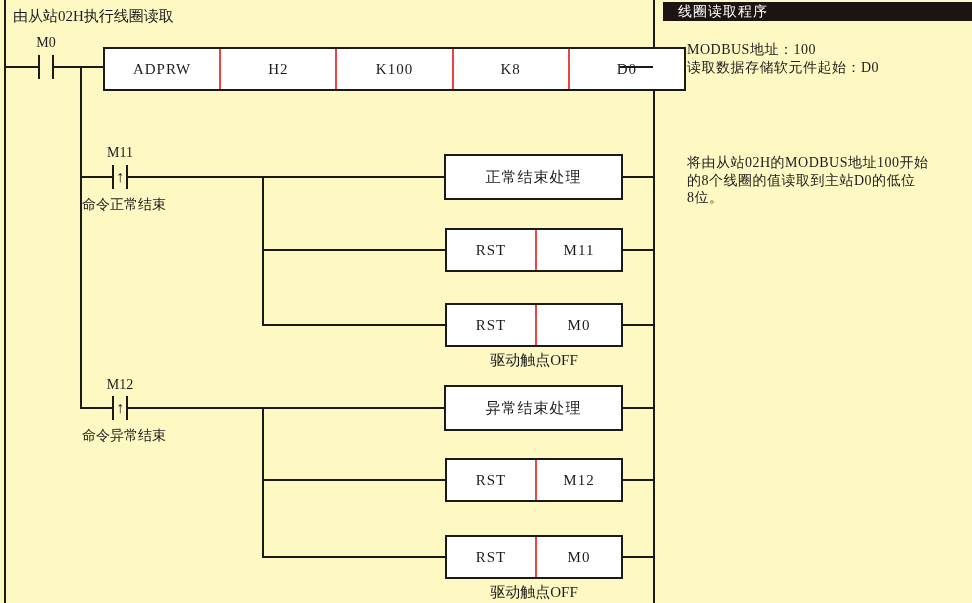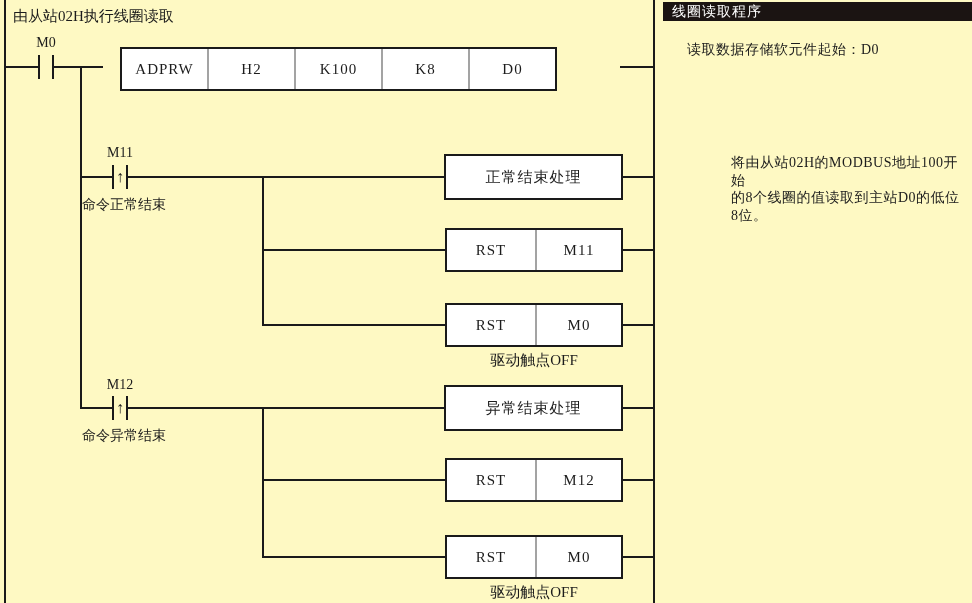--- a/index.html
+++ b/index.html
@@ -11,52 +11,52 @@
   .h,.v{position:absolute;background:#1a1a1a;}
   .h{height:2px;}
   .v{width:2px;}
   .box{
     position:absolute;border:2px solid #1a1a1a;background:#fff;
     box-sizing:border-box;display:flex;align-items:center;justify-content:center;
     font-size:15px;letter-spacing:1px;
   }
   .cells{display:flex;align-items:stretch;justify-content:flex-start;padding:0;}
   .cell{flex:1;display:flex;align-items:center;justify-content:center;font-size:15px;letter-spacing:1px;}
-  .sep{border-left:2px solid #a3a3a3;}
+  .sep{border-left:2px solid #ef4444;}
   .lbl{position:absolute;font-size:14px;white-space:nowrap;line-height:16px;}
   .lbl.c{text-align:center;}
   .cbar{position:absolute;width:2px;height:24px;background:#1a1a1a;}
   .arrow{
     position:absolute;width:14px;text-align:center;font-size:16px;
     font-weight:bold;line-height:22px;color:#1a1a1a;
   }
   .panel-title{
     position:absolute;left:663px;top:2px;width:309px;height:19px;
     background:#1b1412;color:#ffffff;font-size:14px;line-height:19px;
-    padding-left:9px;box-sizing:border-box;letter-spacing:1px;
+    padding-left:15px;box-sizing:border-box;letter-spacing:1px;
   }
   .panel-text{position:absolute;font-size:14px;line-height:17.5px;letter-spacing:0.5px;}
 </style>
 </head>
 <body>
 
 <div class="stage">
 
   <div class="v" style="left:4px;top:0;height:603px;"></div>
   <div class="v" style="left:653px;top:0;height:603px;"></div>
 
   <div class="lbl" style="left:13px;top:8px;font-size:15px;">由从站02H执行线圈读取</div>
 
   <div class="lbl c" style="left:16px;top:35px;width:60px;">M0</div>
   <div class="h" style="left:6px;top:66px;width:32px;"></div>
   <div class="cbar" style="left:38px;top:55px;"></div>
   <div class="cbar" style="left:52px;top:55px;"></div>
   <div class="h" style="left:54px;top:66px;width:49px;"></div>
 
-  <div class="box cells" style="left:120px;top:47px;width:437px;height:44px;">
+  <div class="box cells" style="left:103px;top:47px;width:583px;height:44px;">
     <div class="cell">ADPRW</div>
     <div class="cell sep">H2</div>
     <div class="cell sep">K100</div>
     <div class="cell sep">K8</div>
     <div class="cell sep">D0</div>
   </div>
   <div class="h" style="left:620px;top:66px;width:33px;"></div>
 
   <div class="v" style="left:80px;top:66px;height:343px;"></div>
 
@@ -112,22 +112,23 @@
   <div class="box cells" style="left:445px;top:535px;width:178px;height:44px;">
     <div class="cell" style="flex:0 0 88px;">RST</div>
     <div class="cell sep">M0</div>
   </div>
   <div class="h" style="left:623px;top:556px;width:30px;"></div>
   <div class="lbl c" style="left:445px;top:584px;width:178px;font-size:15px;">驱动触点OFF</div>
 
   <div class="panel-title">线圈读取程序</div>
 
   <div class="panel-text" style="left:687px;top:41px;">
+    <div>MODBUS地址：100</div>
     <div>读取数据存储软元件起始：D0</div>
   </div>
 
-  <div class="panel-text" style="left:687px;top:154px;margin-left:44px;">
+  <div class="panel-text" style="left:687px;top:154px;">
     <div>将由从站02H的MODBUS地址100开始</div>
     <div>的8个线圈的值读取到主站D0的低位</div>
     <div>8位。</div>
   </div>
 
 </div>
 
 </body></html>

